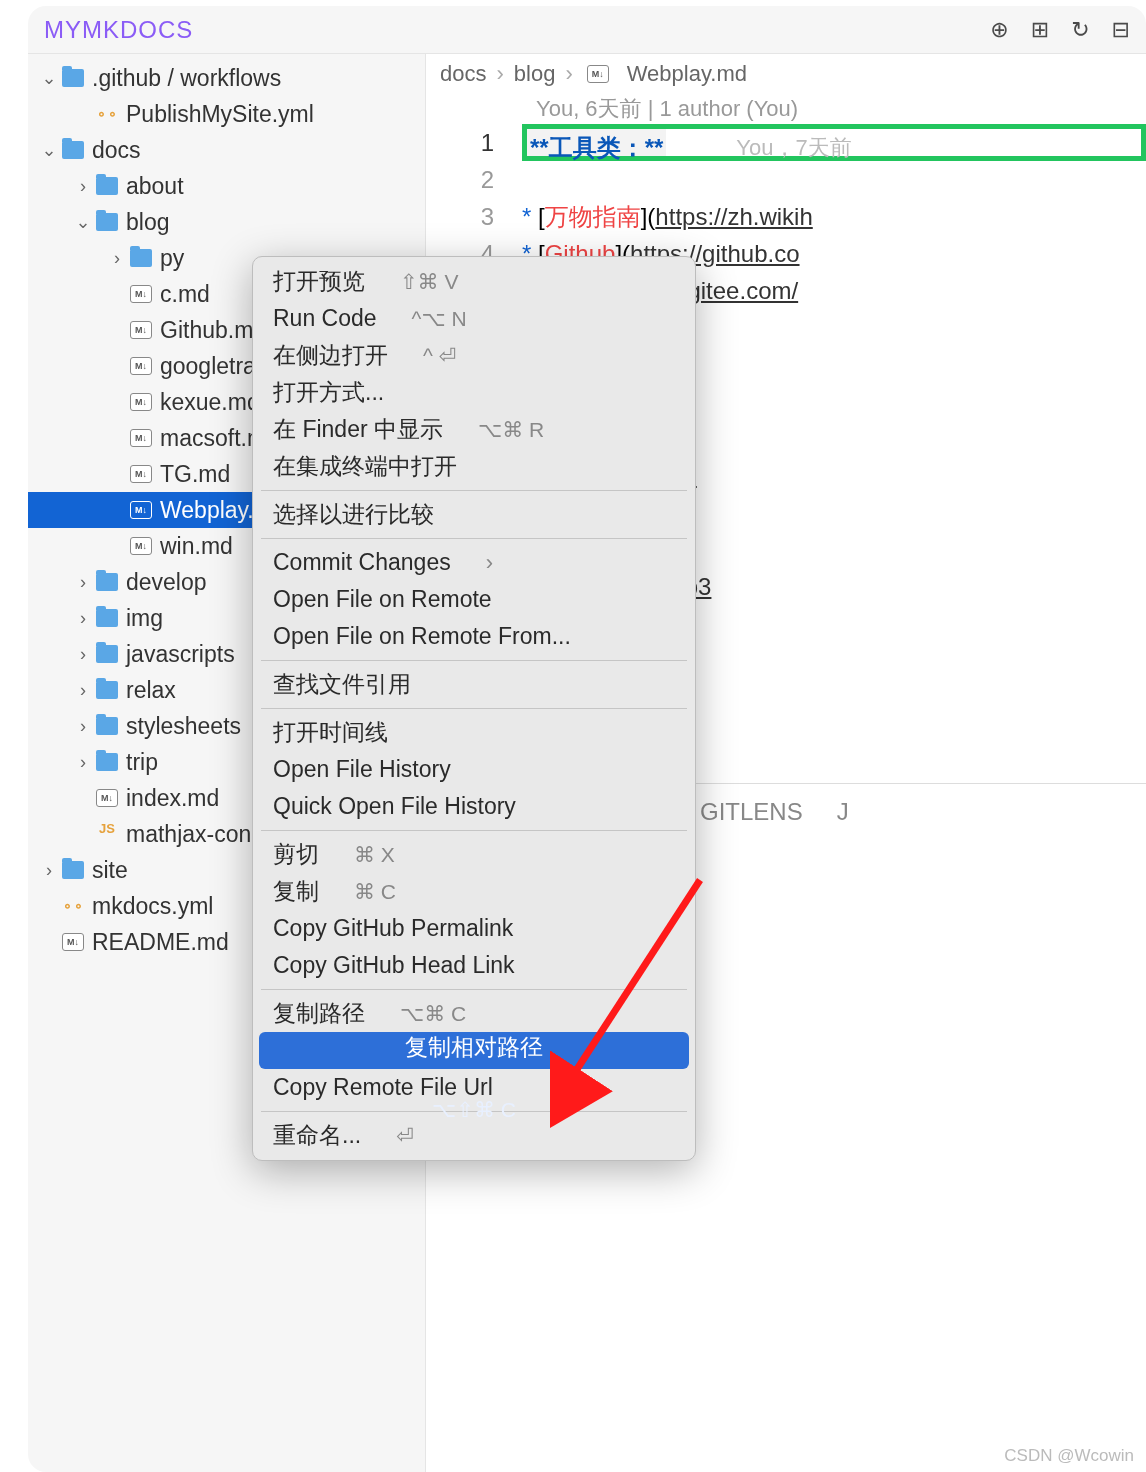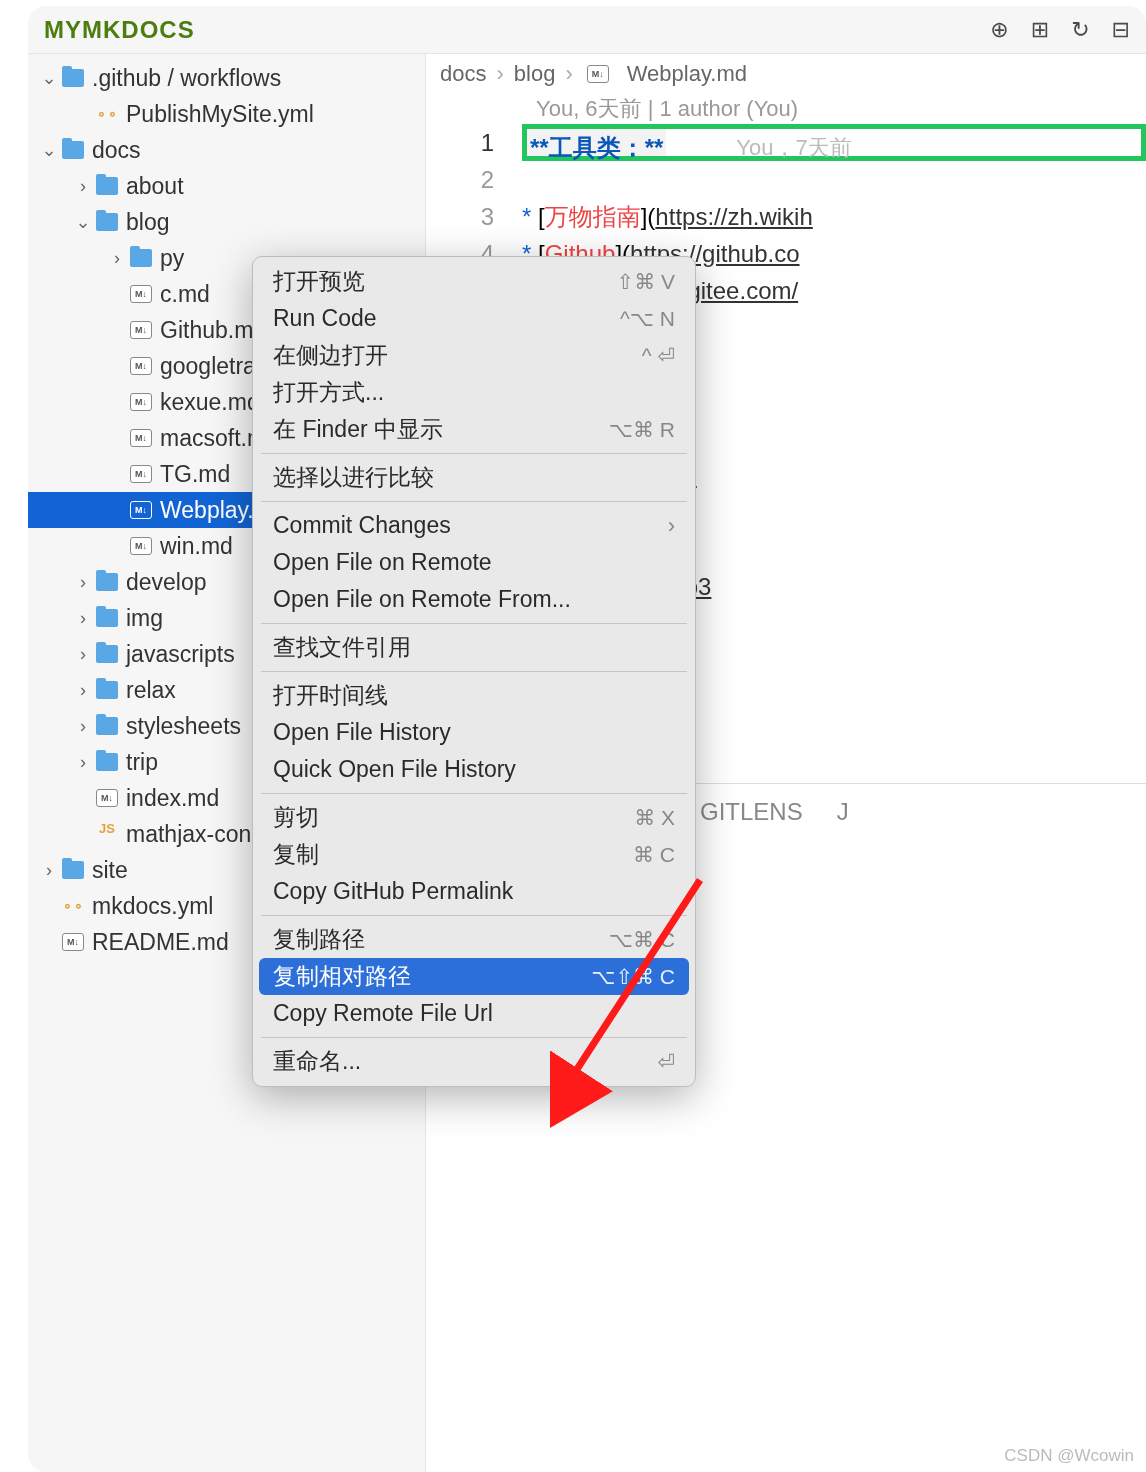--- a/index.html
+++ b/index.html
@@ -1,20 +1,20 @@
 <!DOCTYPE html>
 <html><head>
 <meta charset="utf-8">
 <style>
 * { margin: 0; padding: 0; box-sizing: border-box; font-family: -apple-system, BlinkMacSystemFont, "Segoe UI", Helvetica, Arial, sans-serif; }
 body { width: 1146px; height: 1472px; background: #fff; position: relative; overflow: hidden; }
 .app-window { position: absolute; top: 6px; left: 28px; right: 0; bottom: 0; background: #fff; border-radius: 18px; overflow: hidden; display: flex; flex-direction: column; }
 
 .top-bar { height: 48px; display: flex; align-items: center; justify-content: space-between; padding: 0 16px; background: #f6f6f6; border-bottom: 1px solid #e5e5e5; }
-.top-title { font-size: 24px; font-weight: 700; color: #4d7c0f; letter-spacing: 1px; overflow: hidden; white-space: nowrap; }
+.top-title { font-size: 24px; font-weight: 400; color: #8b5cf6; letter-spacing: 1px; overflow: hidden; white-space: nowrap; }
 .top-actions { display: flex; gap: 22px; color: #4a4a4a; font-size: 22px; }
 .top-actions span { cursor: pointer; }
 
 .main-area { flex: 1; display: flex; overflow: hidden; }
 
 .sidebar { width: 398px; background: #f6f6f6; border-right: 1px solid #e5e5e5; overflow-y: auto; padding-top: 6px; font-size: 23px; color: #333; }
 .tree-row { display: flex; align-items: center; height: 36px; padding-left: 8px; cursor: pointer; white-space: nowrap; }
 .tree-row.selected { background: #1264d4; color: #fff; }
 .chev { width: 18px; color: #666; font-size: 18px; display: inline-flex; justify-content: center; }
 .chev.blank { visibility: hidden; }
@@ -40,22 +40,22 @@
 .blame-inline { color: #bbb; font-family: -apple-system, sans-serif; font-size: 22px; padding-left: 70px; white-space: nowrap; }
 .tok-bold { color: #0a57b8; font-weight: 600; }
 .tok-red { color: #ef4444; }
 .tok-link { color: #333; text-decoration: underline; }
 .bullet { color: #1264d4; }
 
 .terminal-tabs { border-top: 1px solid #ddd; display: flex; gap: 34px; padding: 14px 0 14px 200px; font-size: 24px; color: #888; position: absolute; bottom: 628px; right: 0; left: 418px; background: #fff; z-index: 2; }
 .terminal-tabs .active-tab { color: #222; text-decoration: underline; text-underline-offset: 6px; text-decoration-thickness: 2px; }
 
 .context-menu { position: absolute; top: 256px; left: 252px; width: 444px; background: #e9e9e9; border: 1px solid #bdbdbd; border-radius: 10px; box-shadow: 0 10px 40px rgba(0,0,0,.3); padding: 6px; font-size: 23px; color: #2a2a2a; z-index: 10; }
-.ctx-item { display: flex; align-items: center; justify-content: space-between; height: 37px; padding: 0 14px; border-radius: 6px; cursor: pointer; }
-.ctx-item.highlighted { background: #2d6fd8; color: #fff; }
+.ctx-item { display: flex; align-items: center; height: 37px; padding: 0 14px; border-radius: 6px; cursor: pointer; gap: 35px; }
+.ctx-item.highlighted { background: #2d6fd8; color: #fff; flex-direction: column; }
 .ctx-sep { height: 1px; background: #c5c5c5; margin: 5px 2px; }
 .ctx-shortcut { color: #888; font-size: 21px; font-family: -apple-system, sans-serif; }
 .ctx-item.highlighted .ctx-shortcut { color: #e8f0ff; }
 .ctx-sub { color: #888; font-size: 22px; }
 
 .arrow-svg { position: absolute; top: 870px; left: 550px; z-index: 11; pointer-events: none; }
 
 .watermark { position: absolute; bottom:6px; right: 12px; font-size: 17px; color: #bbb; z-index: 20; }
 </style>
 </head>
@@ -277,20 +277,23 @@
       <span>在侧边打开</span>
       <span class="ctx-shortcut">^ ⏎</span>
     </div>
     <div class="ctx-item">
       <span>打开方式...</span>
     </div>
     <div class="ctx-item">
       <span>在 Finder 中显示</span>
       <span class="ctx-shortcut">⌥⌘ R</span>
     </div>
+    <div class="ctx-item">
+      <span>在集成终端中打开</span>
+    </div>
     <div class="ctx-sep"></div>
     <div class="ctx-item">
       <span>选择以进行比较</span>
     </div>
     <div class="ctx-sep"></div>
     <div class="ctx-item">
       <span>Commit Changes</span>
       <span class="ctx-sub">›</span>
     </div>
     <div class="ctx-item">
@@ -317,20 +320,23 @@
     <div class="ctx-item">
       <span>剪切</span>
       <span class="ctx-shortcut">⌘ X</span>
     </div>
     <div class="ctx-item">
       <span>复制</span>
       <span class="ctx-shortcut">⌘ C</span>
     </div>
     <div class="ctx-item">
       <span>Copy GitHub Permalink</span>
+    </div>
+    <div class="ctx-item">
+      <span>Copy GitHub Head Link</span>
     </div>
     <div class="ctx-sep"></div>
     <div class="ctx-item">
       <span>复制路径</span>
       <span class="ctx-shortcut">⌥⌘ C</span>
     </div>
     <div class="ctx-item highlighted">
       <span>复制相对路径</span>
       <span class="ctx-shortcut">⌥⇧⌘ C</span>
     </div>

